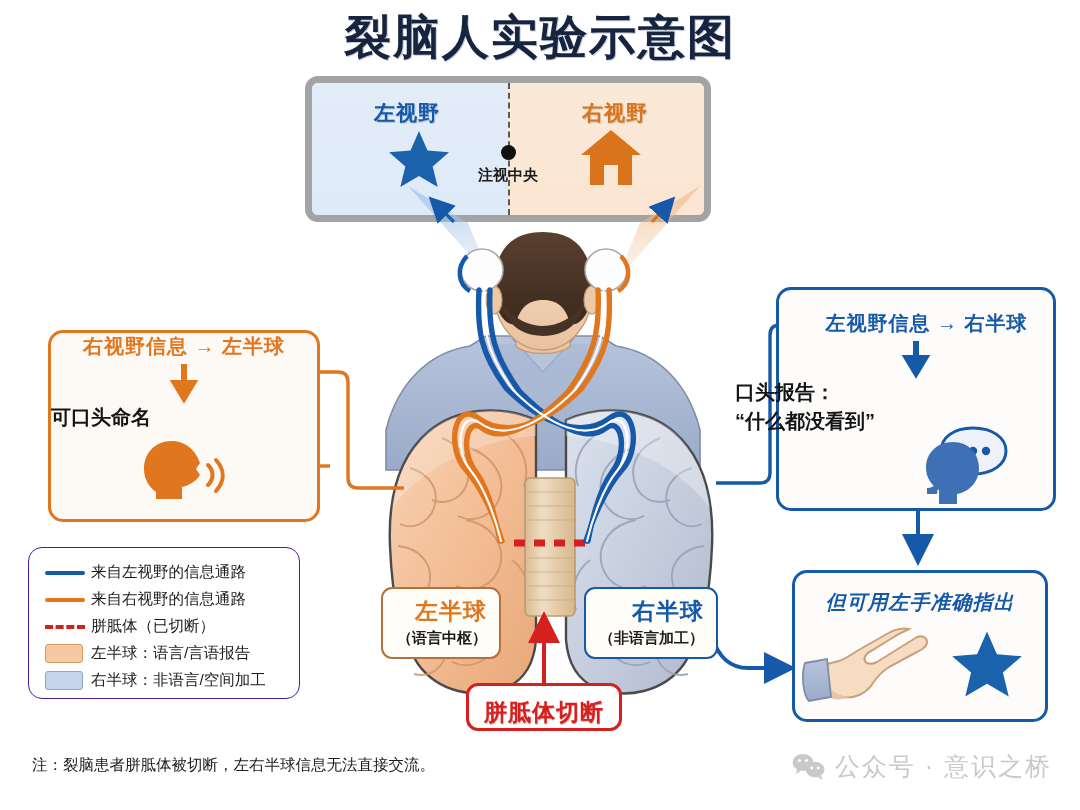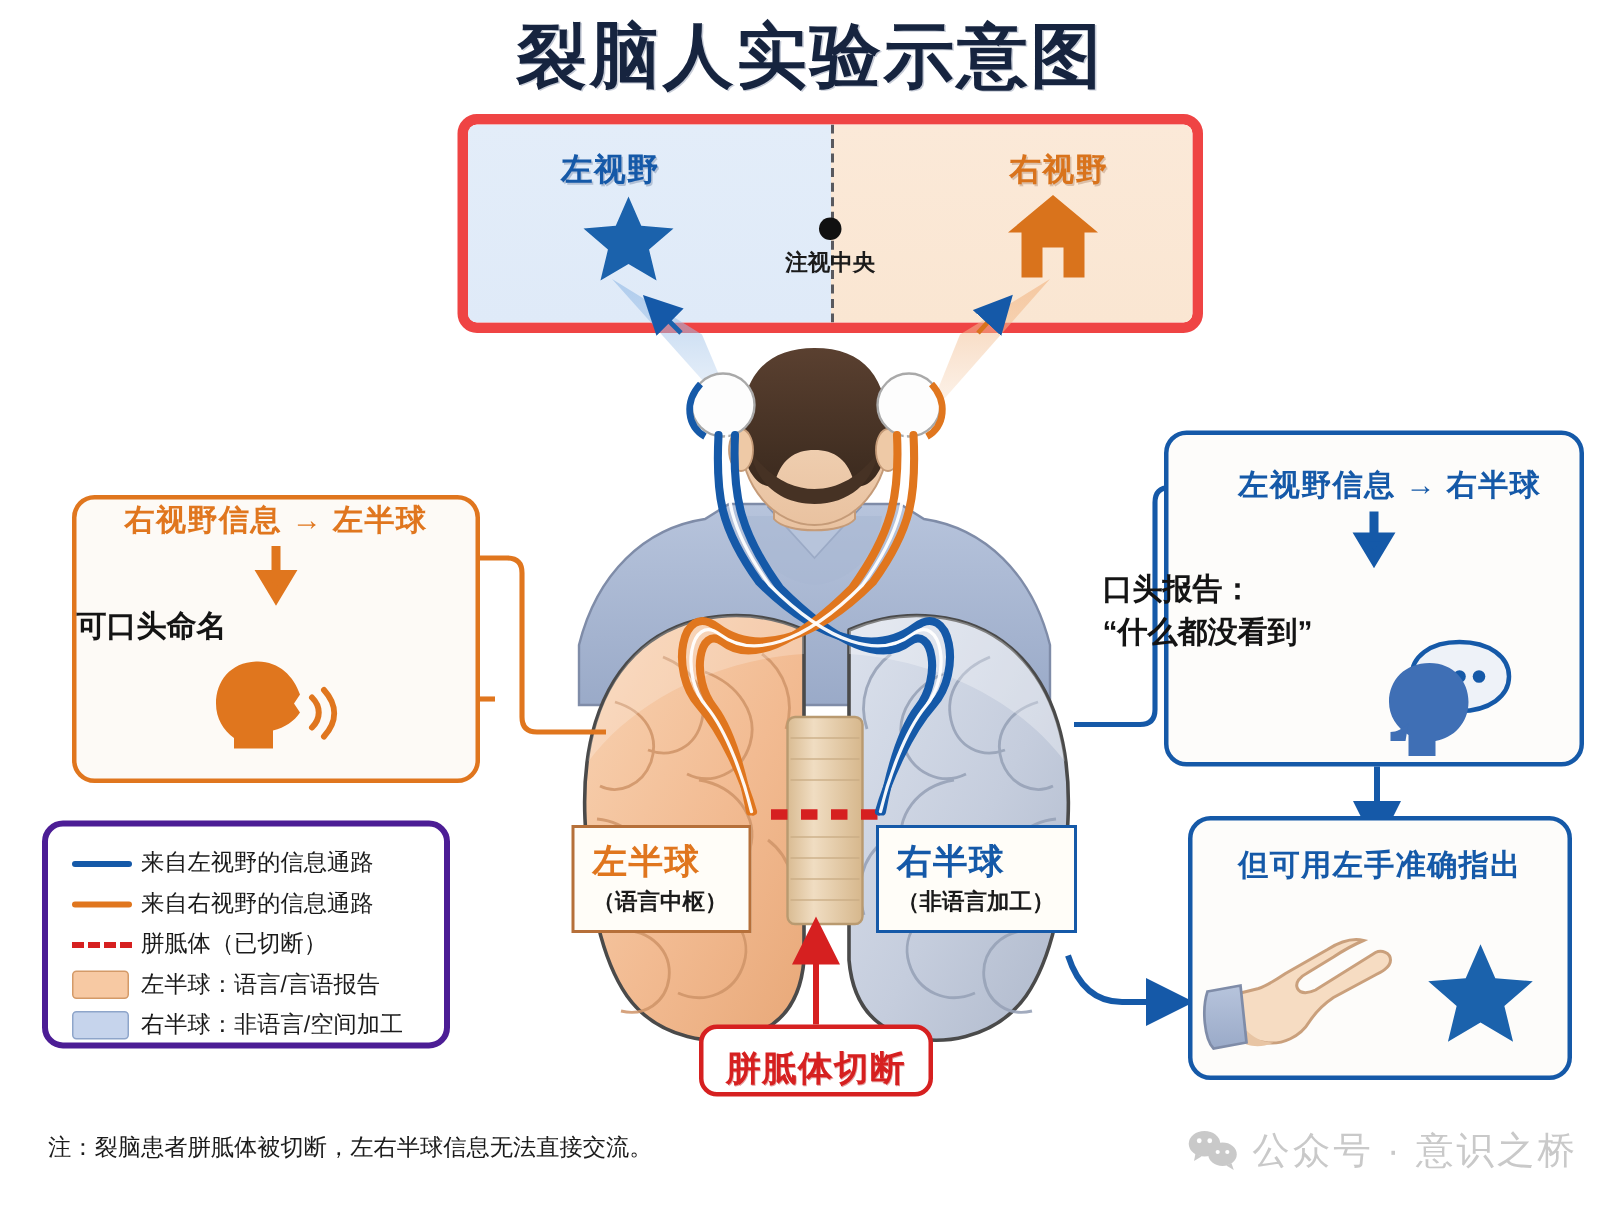--- a/index.html
+++ b/index.html
@@ -16,22 +16,22 @@
     position: absolute; left: 0; top: 6px; width: 1080px;
     text-align: center;
     font-size: 47px; font-weight: 700; letter-spacing: 2px;
     color: #16243f;
     text-shadow: 1px 1px 0 #c8cdd8;
     font-family: "Liberation Sans", "DejaVu Sans", sans-serif;
   }
 
   
   #screen {
-    position: absolute; left: 305px; top: 76px; width: 497px; height: 146px;
-    border: 7px solid #ef4444; border-radius: 13px;
+    position: absolute; left: 305px; top: 76px; width: 406px; height: 146px;
+    border: 7px solid #a3a3a3; border-radius: 13px;
     background: #fff; overflow: hidden;
   }
   .half { position: absolute; top: 0; height: 100%; width: 50%; }
   .half.left  { left: 0;  background: linear-gradient(180deg,#e3edf9 0%, #dfeaf8 100%); }
   .half.right { right: 0; background: linear-gradient(180deg,#fbe9d8 0%, #fae6d2 100%); }
   .field-label {
     position: absolute; top: 16px; font-size: 21px; font-weight: 700;
     letter-spacing: 1px;
   }
   .field-label.l { left: 62px; color: #1559a8; text-shadow: 1px 1px 0 rgba(120,140,170,.45); }
@@ -60,22 +60,22 @@
 
   .hdr { font-size: 20px; font-weight: 700; letter-spacing: 1px; text-align:center; }
   .hdr.blue { color:#1559a8; }
   .hdr.orange { color:#e0761e; }
   .sub { font-size: 20px; font-weight: 700; color:#141414; text-align:left; }
 
   .dn-arrow { display:block; margin: 4px auto; }
 
   
   .hemi-label {
-    position: absolute; border-radius: 0; background:#fffdf8;
-    text-align: left; padding: 7px 12px 9px;
+    position: absolute; border-radius: 11px; background:#fffdf8;
+    text-align: right; padding: 7px 12px 9px; margin-top: 37px;
   }
   .hemi-label .big { font-size: 23px; font-weight: 700; letter-spacing: 1px; }
   .hemi-label .small { font-size: 15px; font-weight: 700; color:#1b1b1b; margin-top: 2px; }
   #hemi-left  { left: 381px; top: 550px; width: 120px; border: 2px solid #b6703a; }
   #hemi-left .big { color: #e0761e; }
   #hemi-right { left: 584px; top: 550px; width: 134px; border: 2px solid #1559a8; }
   #hemi-right .big { color: #1559a8; }
 
   
   #cut-box {
@@ -84,21 +84,21 @@
     display:flex; align-items:flex-end; justify-content:center;
   }
   #cut-box span {
     font-size: 23px; font-weight: 700; color:#d62020; letter-spacing:1px;
     text-shadow: .5px .5px 0 rgba(200,60,60,.5);
   }
 
   
   #legend {
     position:absolute; left: 28px; top: 547px; width: 272px; height: 152px;
-    border: 4px solid #4c1d95; border-radius: 14px; background:#fff;
+    border: 1px solid #4c1d95; border-radius: 14px; background:#fff;
     padding: 11px 0 0 16px;
   }
   .leg-row { display:flex; align-items:center; height: 27px; }
   .leg-key { width: 46px; flex: 0 0 46px; display:flex; align-items:center; }
   .leg-txt { font-size: 15.5px; color:#1b1b1b; font-weight:500; white-space:nowrap; }
   .swatch-line { width: 40px; height: 4px; border-radius: 2px; }
   .swatch-dash { width: 40px; height: 0; border-top: 4px dashed #d62020; }
   .swatch-box { width: 38px; height: 19px; border-radius: 3px; }
 
   
@@ -351,21 +351,21 @@
         <circle cx="47" cy="27" r="4.2" fill="#1559a8"></circle>
         <circle cx="60" cy="27" r="4.2" fill="#1559a8"></circle>
         <circle cx="73" cy="27" r="4.2" fill="#1559a8"></circle>
       </g>
       <path d="M44,78 L44,64 C36,59 31,51 31,42 C31,27 42,16 58,16 C74,16 84,28 84,42
                C84,56 74,66 62,68 L62,78 Z" fill="#3f6fb5" transform="translate(-18,2)"></path>
       <path d="M26,58 C22,62 18,64 14,64 L14,70 L24,70" fill="#3f6fb5"></path>
     </svg>
   </div>
 
-  <div class="card blue" id="hand-card" style="left:792px; top:544px; width:256px; height:176px;">
+  <div class="card blue" id="hand-card" style="left:792px; top:570px; width:256px; height:152px;font-style:italic;">
     <div class="hdr blue" style="margin-top:16px; font-size:20px;">但可用左手准确指出</div>
     <svg width="160" height="100" viewBox="0 0 160 100" style="position:absolute; left:6px; bottom:4px;">
       <path d="M116,22 C120,20 126,22 126,27 C126,32 120,35 114,38 L88,52
                C82,56 76,62 72,68 C66,78 54,84 42,82 L22,78 L22,50 L38,46
                C44,44 50,40 56,36 L84,20 C92,15 100,12 108,14
                C101,17 94,21 88,25 L70,36 C66,38 62,42 64,46 C66,50 72,49 76,47 Z" fill="#f6dcc2" stroke="#caa07c" stroke-width="2"></path>
       <path d="M30,74 C34,78 40,82 48,82 C40,86 30,85 24,80 Z" fill="#e8c5a4"></path>
       <path d="M4,48 L26,44 L30,82 L8,86 C2,80 0,60 4,48 Z" fill="url(#shirtG)" stroke="#7f8ca8" stroke-width="1.8"></path>
     </svg>
     <svg width="72" height="70" viewBox="0 0 62 60" style="position:absolute; right:22px; bottom:20px;">

